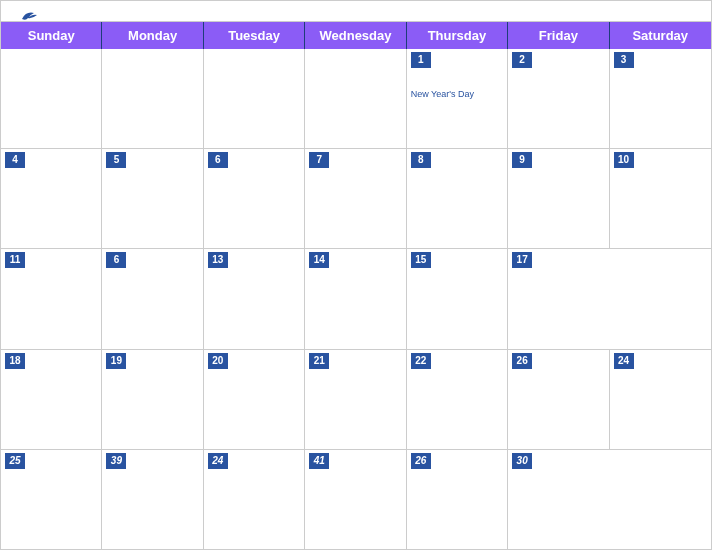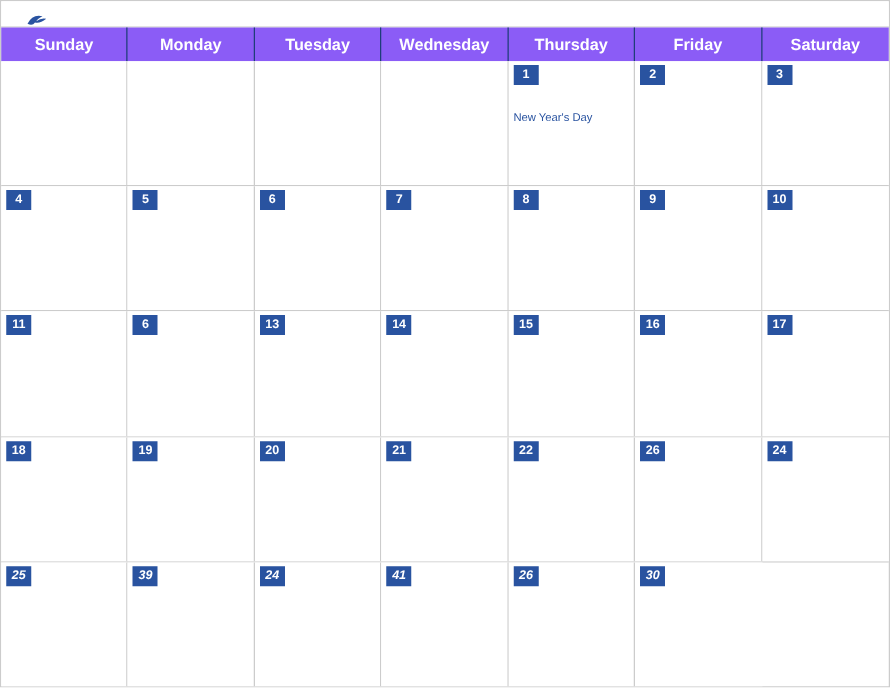--- a/index.html
+++ b/index.html
@@ -217,23 +217,20 @@
           <div class="day-cell">
             <div class="day-number">13</div>
           </div>
           <div class="day-cell">
             <div class="day-number">14</div>
           </div>
           <div class="day-cell">
             <div class="day-number">15</div>
           </div>
           <div class="day-cell">
-            <div class="day-number">16</div>
-          </div>
-          <div class="day-cell">
             <div class="day-number">17</div>
           </div>
         </div>
         <div class="week-row">
           <div class="day-cell">
             <div class="day-number">18</div>
           </div>
           <div class="day-cell">
             <div class="day-number">19</div>
           </div>

